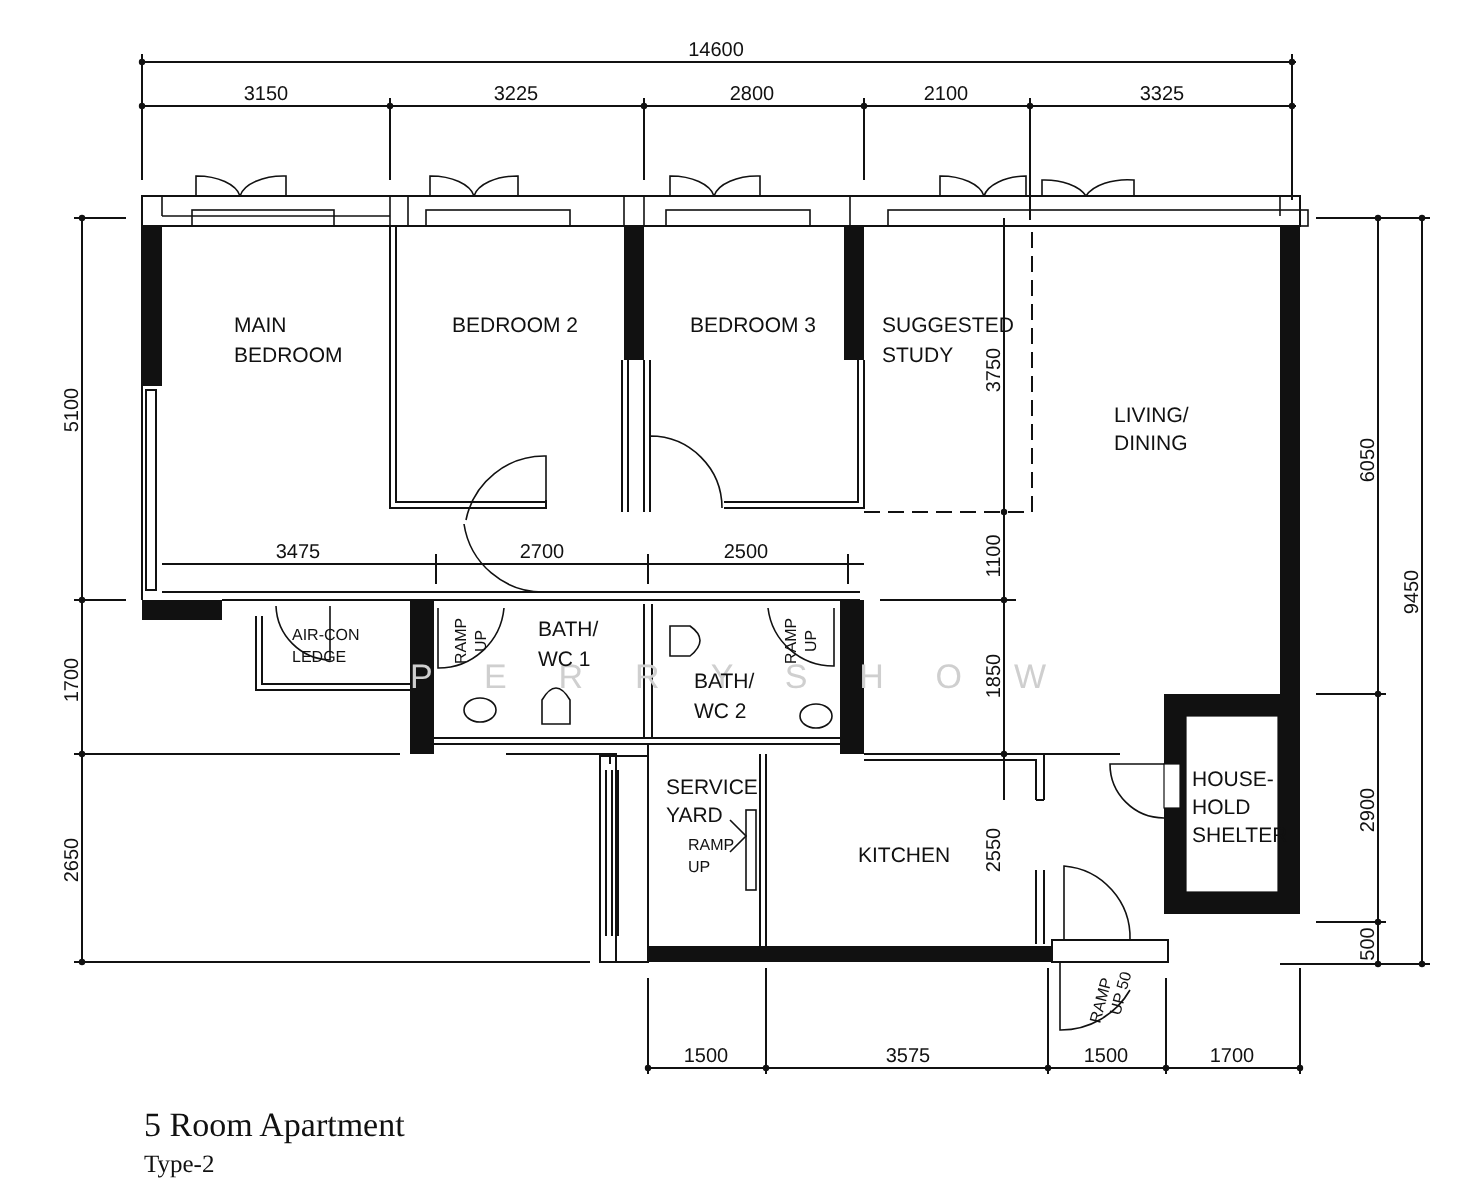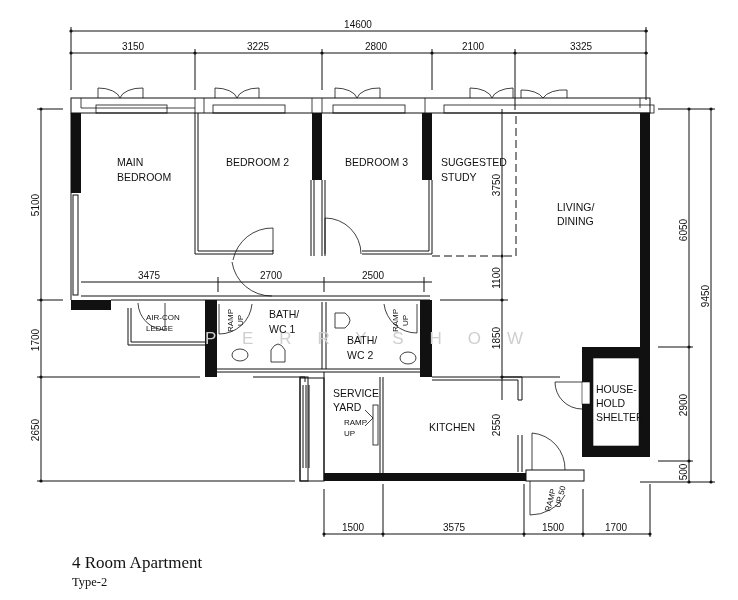--- a/index.html
+++ b/index.html
@@ -251,14 +251,14 @@
     <text class="small" transform="translate(243,326) rotate(-90)">UP</text>
     <text class="small" transform="translate(398,332) rotate(-90)">RAMP</text>
     <text class="small" transform="translate(408,326) rotate(-90)">UP</text>
     <text class="small" x="344" y="425">RAMP</text>
     <text class="small" x="344" y="436">UP</text>
     <text class="small" transform="translate(550,512) rotate(-75)">RAMP</text>
     <text class="small" transform="translate(560,508) rotate(-75)">UP 50</text>
   </g>
 </svg>
 
-<div class="title">4 Room Apartment</div>
+<div class="title">5 Room Apartment</div>
 <div class="subtitle">Type-2</div>
 
 </body></html>

